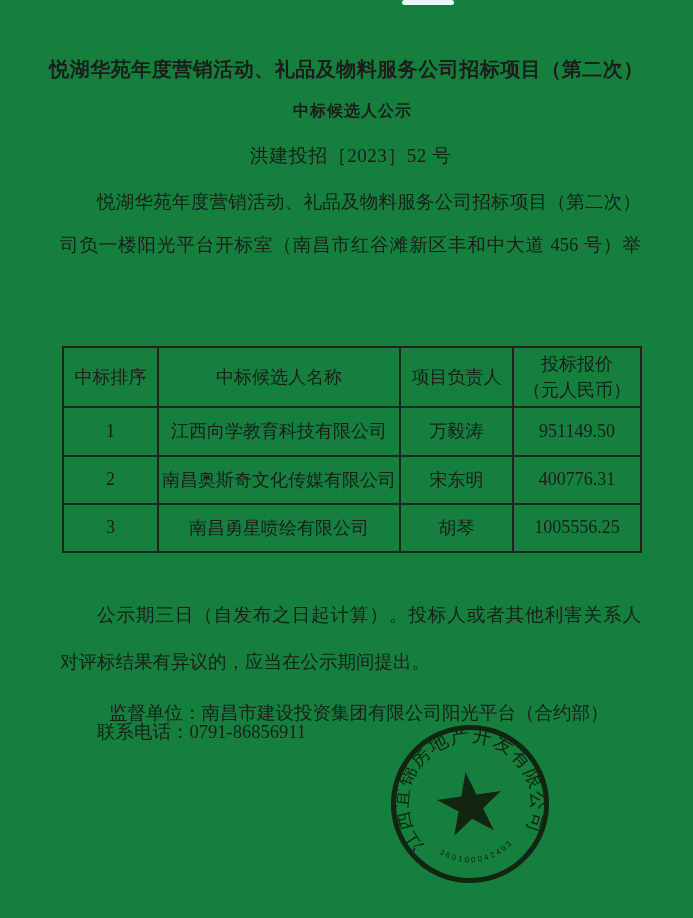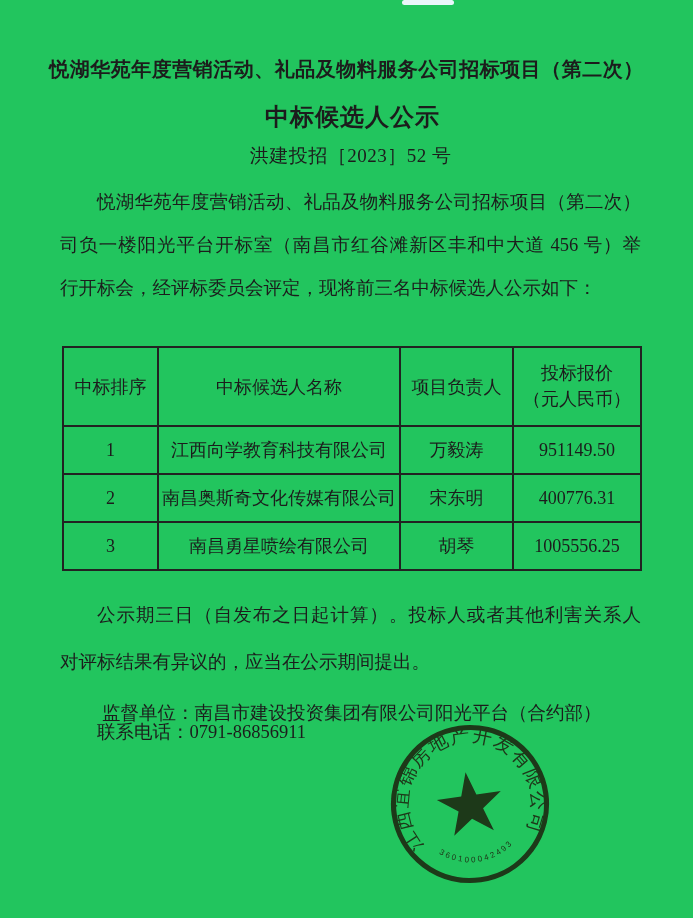--- a/index.html
+++ b/index.html
@@ -1,54 +1,54 @@
 <!DOCTYPE html>
 <html><head>
 <meta charset="utf-8">
 <style>
   html,body { margin:0; padding:0; background:#ffffff; }
   .page {
     position:relative; width:693px; height:918px; overflow:hidden;
-    background:#22c55e; color:#1c1c1c;
+    background:#15803d; color:#1c1c1c;
     font-family:"Liberation Serif","DejaVu Serif",serif;
   }
   .smudge { position:absolute; border-radius:4px; background:#eaf6fa; }
   .title1 {
     position:absolute; top:56px; left:28px; right:28px; text-align:center;
     font-family:"Liberation Sans","DejaVu Sans",sans-serif;
     font-weight:700; font-size:20px; letter-spacing:0.5px;
   }
   .title2 {
     position:absolute; top:101px; left:28px; right:16px; text-align:center;
     font-family:"Liberation Sans","DejaVu Sans",sans-serif;
-    font-weight:700; font-size:24px; letter-spacing:1px;
+    font-weight:700; font-size:16px; letter-spacing:1px;
   }
   .docnum {
     position:absolute; top:143px; left:28px; right:20px; text-align:center;
     font-size:19px; font-weight:500; letter-spacing:0.5px;
   }
   .intro { position:absolute; top:181px; left:60px; width:581px; font-size:18.5px; }
   .intro .line { height:43px; line-height:43px; overflow:hidden; }
   .jfull { text-align:justify; text-align-last:justify; }
   .indent2 { text-indent:37px; }
   table.bidtable {
     position:absolute; top:346px; left:62px; width:578px; height:207px;
     border-collapse:collapse; table-layout:fixed; font-size:18px;
   }
   table.bidtable th, table.bidtable td {
     border:2px solid #222222; text-align:center; vertical-align:middle;
     font-weight:normal; padding:0 2px; overflow:hidden;
   }
-  tr.hdr { height:79px;font-family:Liberation Mono, monospace; }
+  tr.hdr { height:60px; }
   tr.datarow { height:48px; }
   .price-h div { line-height:26px; }
   .notice { position:absolute; top:592px; left:60px; width:581px; font-size:18.5px; }
   .notice .line { height:47px; line-height:47px; overflow:hidden; }
   .supervisor {
-    position:absolute; top:689px; left:65px; width:600px;
+    position:absolute; top:689px; left:72px; width:600px;
     height:48px; line-height:48px; font-size:18.5px; text-indent:37px;
   }
   .contact {
     position:absolute; top:708px; left:60px; width:600px;
     height:48px; line-height:48px; font-size:18.5px; text-indent:37px;
   }
   .bidder {
     position:absolute; top:800px; left:309px; font-size:20px;
     font-weight:600; letter-spacing:0.5px; white-space:nowrap;
   }
@@ -67,21 +67,20 @@
 
   <div class="smudge" style="top:0;left:402px;width:52px;height:5px;"></div>
 
   <div class="title1">悦湖华苑年度营销活动、礼品及物料服务公司招标项目（第二次）</div>
   <div class="title2">中标候选人公示</div>
   <div class="docnum">洪建投招［2023］52 号</div>
 
   <div class="intro">
     <div class="line jfull indent2">悦湖华苑年度营销活动、礼品及物料服务公司招标项目（第二次）</div>
     <div class="line jfull">司负一楼阳光平台开标室（南昌市红谷滩新区丰和中大道 456 号）举</div>
-    <div class="line">行开标会，经评标委员会评定，现将前三名中标候选人公示如下：</div>
   </div>
 
   <table class="bidtable">
     <colgroup>
       <col style="width:95px">
         <col style="width:242px">
         <col style="width:113px">
         <col style="width:128px">
     </colgroup>
     <tbody>

